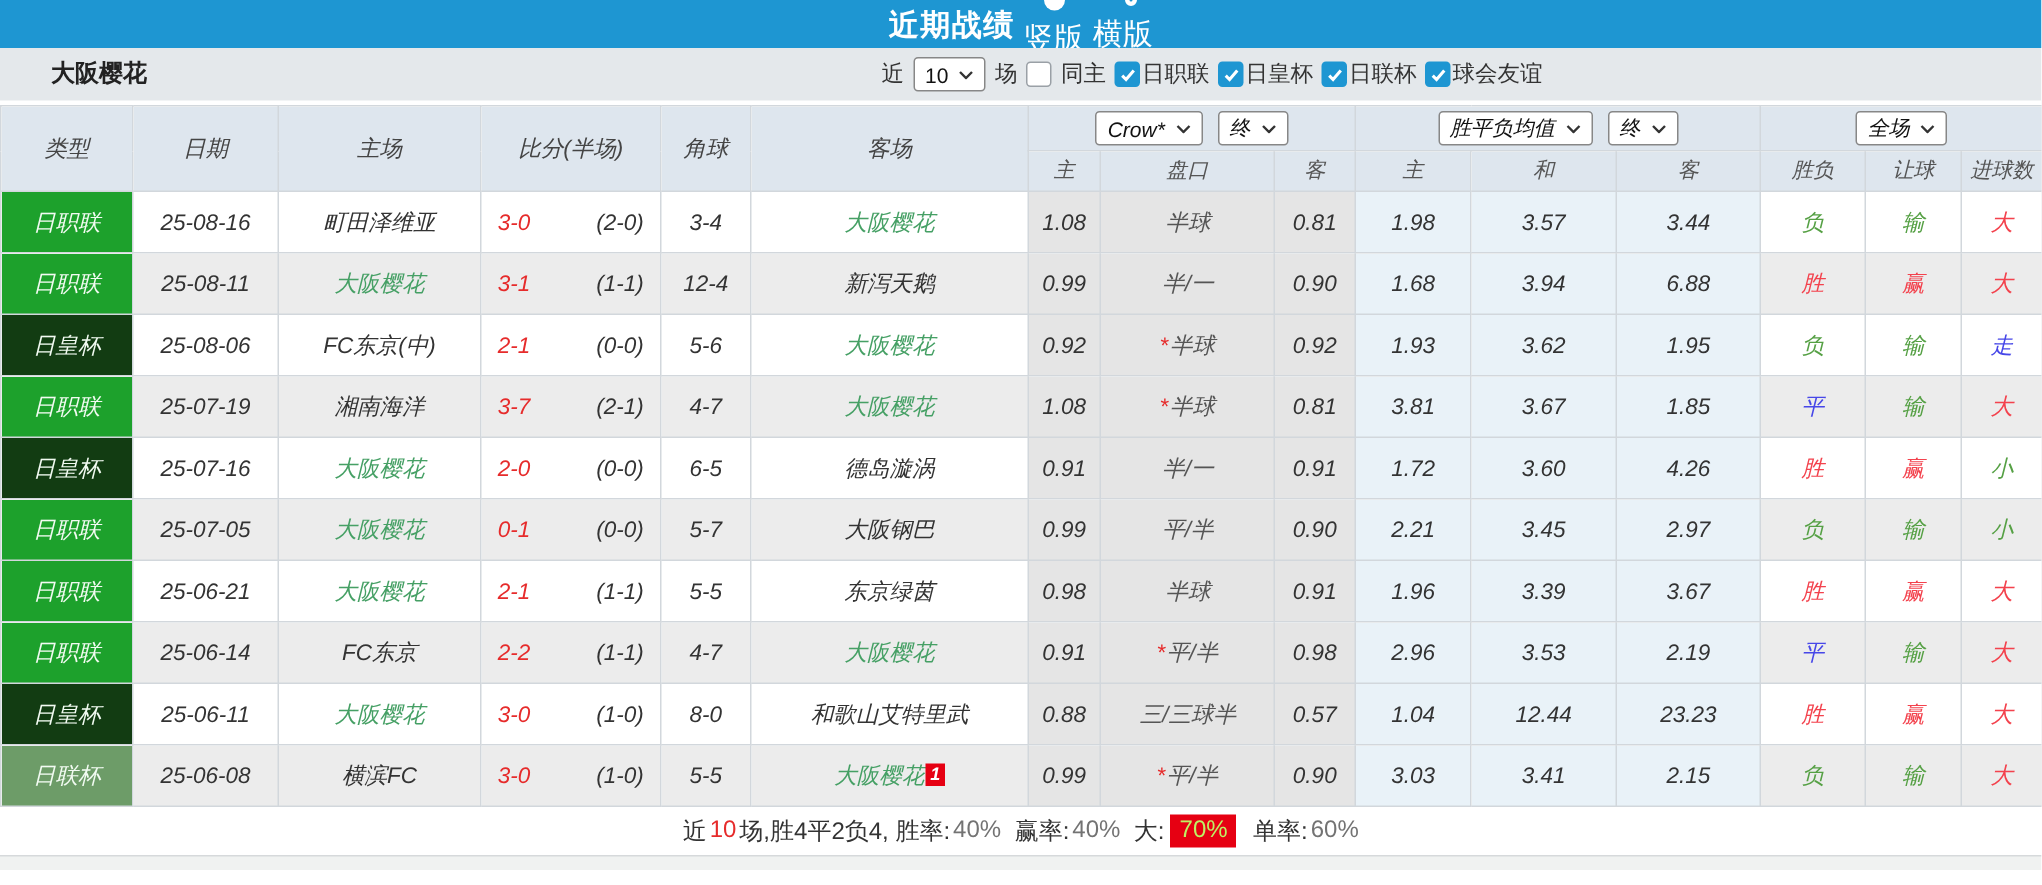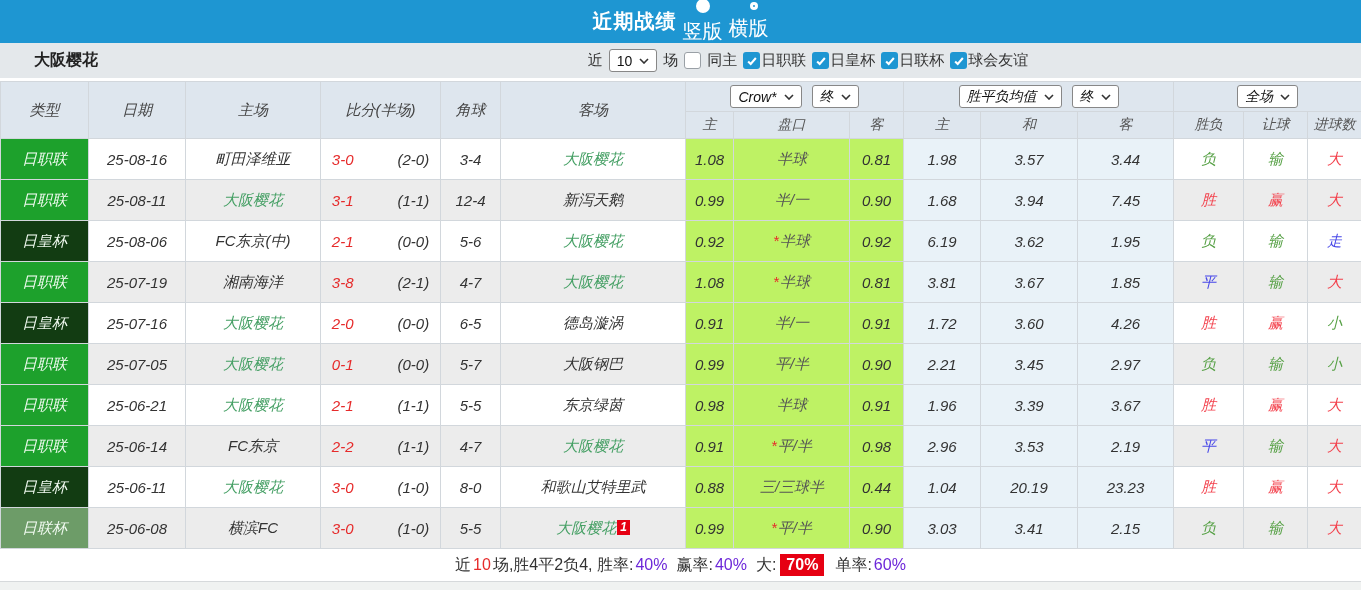--- a/index.html
+++ b/index.html
@@ -2,21 +2,21 @@
 <html><head>
 <meta charset="utf-8">
 <style>
   * { box-sizing: border-box; }
   body {
     margin: 0; width: 1361px; height: 590px; background: #fff;
     font-family: "Liberation Sans", sans-serif; overflow: hidden;
   }
   
   .titlebar {
-    height: 43px; background: #1e96d2; color: #fff;
+    height: 32px; background: #1e96d2; color: #fff;
     display: flex; align-items: center; justify-content: center; gap: 6px;
   }
   .titlebar .title { font-size: 20px; font-weight: bold; letter-spacing: 1px; }
   .radio-item { display: inline-flex; align-items: center; gap: 5px; font-size: 20px; flex-direction: column; }
   .radio { display: inline-block; border-radius: 50%; }
   .radio.filled { width: 14px; height: 14px; background: #fff; }
   .radio.ring { width: 8px; height: 8px; border: 3px solid #fff; background: transparent; margin-left: 10px; }
   
   .filterbar {
     height: 38px; background: #e4e8eb; position: relative;
@@ -56,35 +56,35 @@
   .t-ec { background: #123c12; }
   .t-lc { background: #6d9c68; }
   .hl { color: #46a065; }
   .ft { color: #e62b2b; }
   .ht { color: #333; margin-left: 44px; }
   .badge {
     display: inline-block; background: #e60012; color: #fff; font-size: 12px;
     line-height: 15px; padding: 0 3px; margin-left: 1px; vertical-align: 2px; font-weight: bold;
   }
   .star { color: #e62b2b; margin-right: 1px; }
-  td.cream { background: #bef264; margin-top: 36px; }
+  td.cream { background: #e5e5e5; margin-top: 36px; }
   td.hcp-col { color: #555; }
   td.blue { background: #e9f2f8; }
   .c-r { color: #f3424d; }
   .c-g { color: #55a044; }
   .c-b { color: #4747e8; }
   
   .footer {
     height: 32px; background: #fff; display: flex; align-items: center;
     justify-content: center; font-size: 16px; color: #333;
   }
   .footer span { margin: 0 1px; }
-  .fb { color: #6d28d9; text-align: center; }
+  .fb { color: #737373; text-align: center; }
   .fr { color: #e62b2b; }
-  .fhl { background: #e60012; color: #ffffff; padding: 2px 6px; margin: 0 3px !important; font-weight: bold; }
+  .fhl { background: #e60012; color: #bef264; padding: 2px 6px; margin: 0 3px !important; }
   .gap-l { margin-left: 8px !important; }
   .bottomstrip { height: 10px; background: #f0f2f1; border-top: 1px solid #d6d9db; }
 </style>
 </head>
 <body>
 
 <div class="titlebar">
   <span class="title">近期战绩</span>
   <span class="radio-item">
     <span class="radio filled"></span>
@@ -248,47 +248,47 @@
     <td>25-08-11</td>
     <td class="cell-home hl">大阪樱花</td>
     <td><span class="ft">3-1</span><span class="ht">(1-1)</span></td>
     <td>12-4</td>
     <td><span class="away-name">新泻天鹅</span></td>
     <td class="cream">0.99</td>
     <td class="cream hcp-col"><span class="star"></span><span>半/一</span></td>
     <td class="cream">0.90</td>
     <td class="blue">1.68</td>
     <td class="blue">3.94</td>
-    <td class="blue">7.45</td>
+    <td class="blue">6.88</td>
     <td class="cell-result c-r">胜</td>
     <td class="cell-hcp c-r">赢</td>
     <td class="cell-goal c-r">大</td>
   </tr>
       <tr>
     <td class="cell-type t-ec">日皇杯</td>
     <td>25-08-06</td>
     <td class="cell-home">FC东京(中)</td>
     <td><span class="ft">2-1</span><span class="ht">(0-0)</span></td>
     <td>5-6</td>
     <td><span class="away-name hl">大阪樱花</span></td>
     <td class="cream">0.92</td>
     <td class="cream hcp-col"><span class="star">*</span><span>半球</span></td>
     <td class="cream">0.92</td>
-    <td class="blue">6.19</td>
+    <td class="blue">1.93</td>
     <td class="blue">3.62</td>
     <td class="blue">1.95</td>
     <td class="cell-result c-g">负</td>
     <td class="cell-hcp c-g">输</td>
     <td class="cell-goal c-b">走</td>
   </tr>
       <tr class="alt">
     <td class="cell-type t-jl">日职联</td>
     <td>25-07-19</td>
     <td class="cell-home">湘南海洋</td>
-    <td><span class="ft">3-8</span><span class="ht">(2-1)</span></td>
+    <td><span class="ft">3-7</span><span class="ht">(2-1)</span></td>
     <td>4-7</td>
     <td><span class="away-name hl">大阪樱花</span></td>
     <td class="cream">1.08</td>
     <td class="cream hcp-col"><span class="star">*</span><span>半球</span></td>
     <td class="cream">0.81</td>
     <td class="blue">3.81</td>
     <td class="blue">3.67</td>
     <td class="blue">1.85</td>
     <td class="cell-result c-b">平</td>
     <td class="cell-hcp c-g">输</td>
@@ -364,23 +364,23 @@
   </tr>
       <tr>
     <td class="cell-type t-ec">日皇杯</td>
     <td>25-06-11</td>
     <td class="cell-home hl">大阪樱花</td>
     <td><span class="ft">3-0</span><span class="ht">(1-0)</span></td>
     <td>8-0</td>
     <td><span class="away-name">和歌山艾特里武</span></td>
     <td class="cream">0.88</td>
     <td class="cream hcp-col"><span class="star"></span><span>三/三球半</span></td>
-    <td class="cream">0.44</td>
+    <td class="cream">0.57</td>
     <td class="blue">1.04</td>
-    <td class="blue">20.19</td>
+    <td class="blue">12.44</td>
     <td class="blue">23.23</td>
     <td class="cell-result c-r">胜</td>
     <td class="cell-hcp c-r">赢</td>
     <td class="cell-goal c-r">大</td>
   </tr>
       <tr class="alt">
     <td class="cell-type t-lc">日联杯</td>
     <td>25-06-08</td>
     <td class="cell-home">横滨FC</td>
     <td><span class="ft">3-0</span><span class="ht">(1-0)</span></td>

